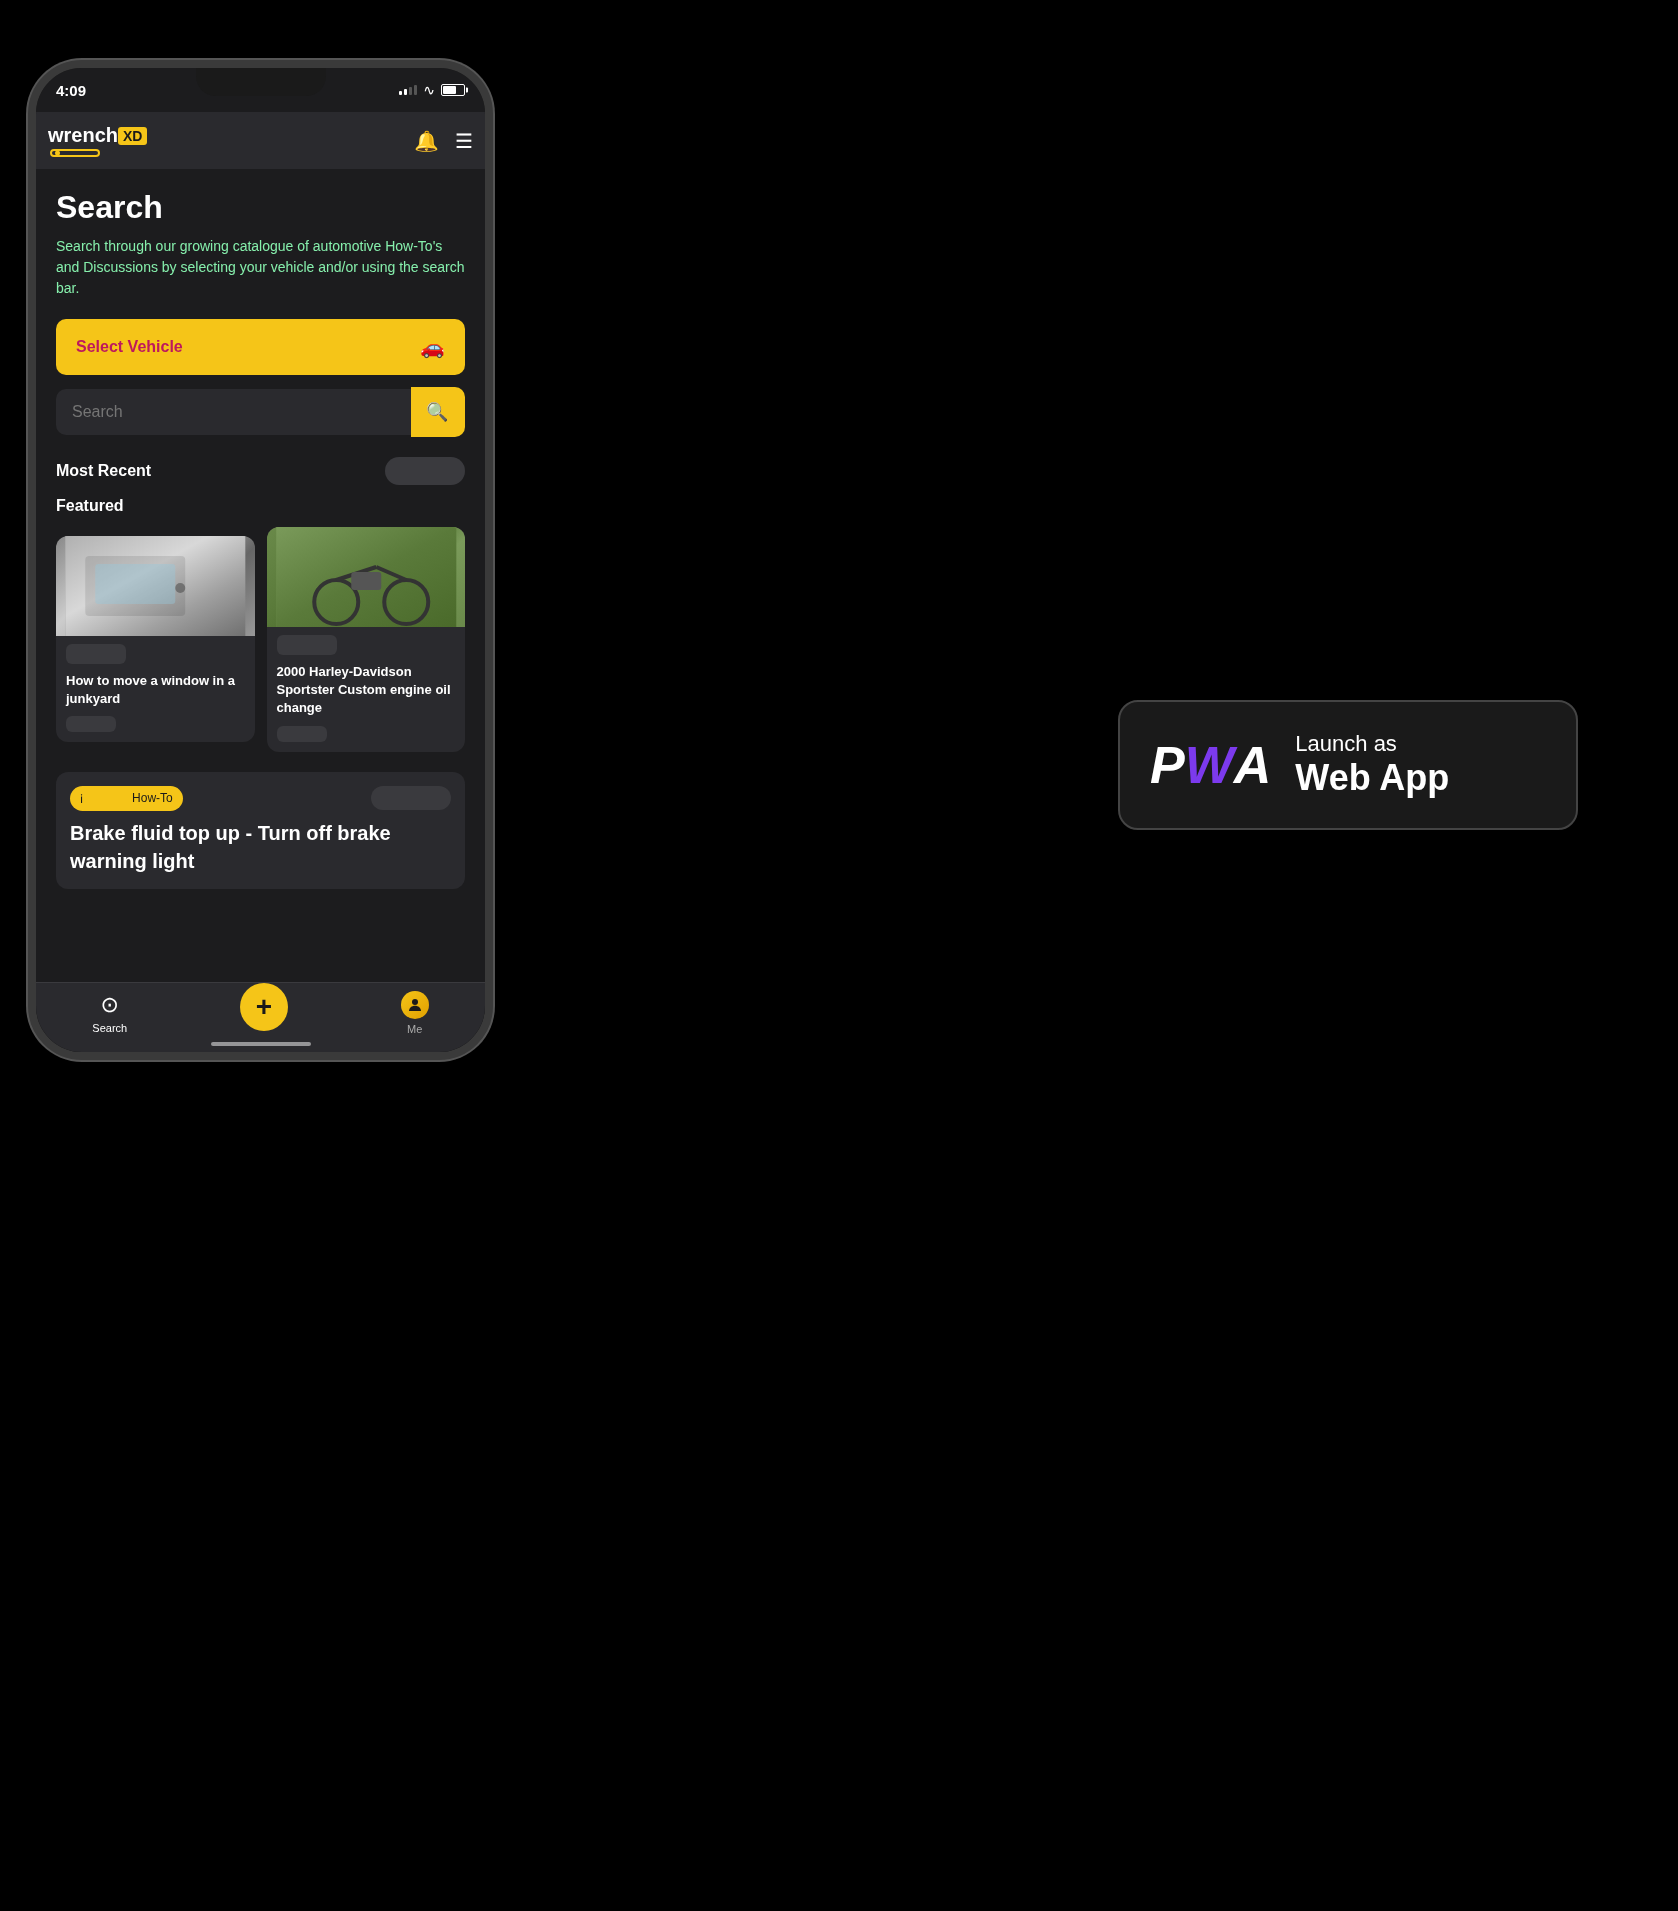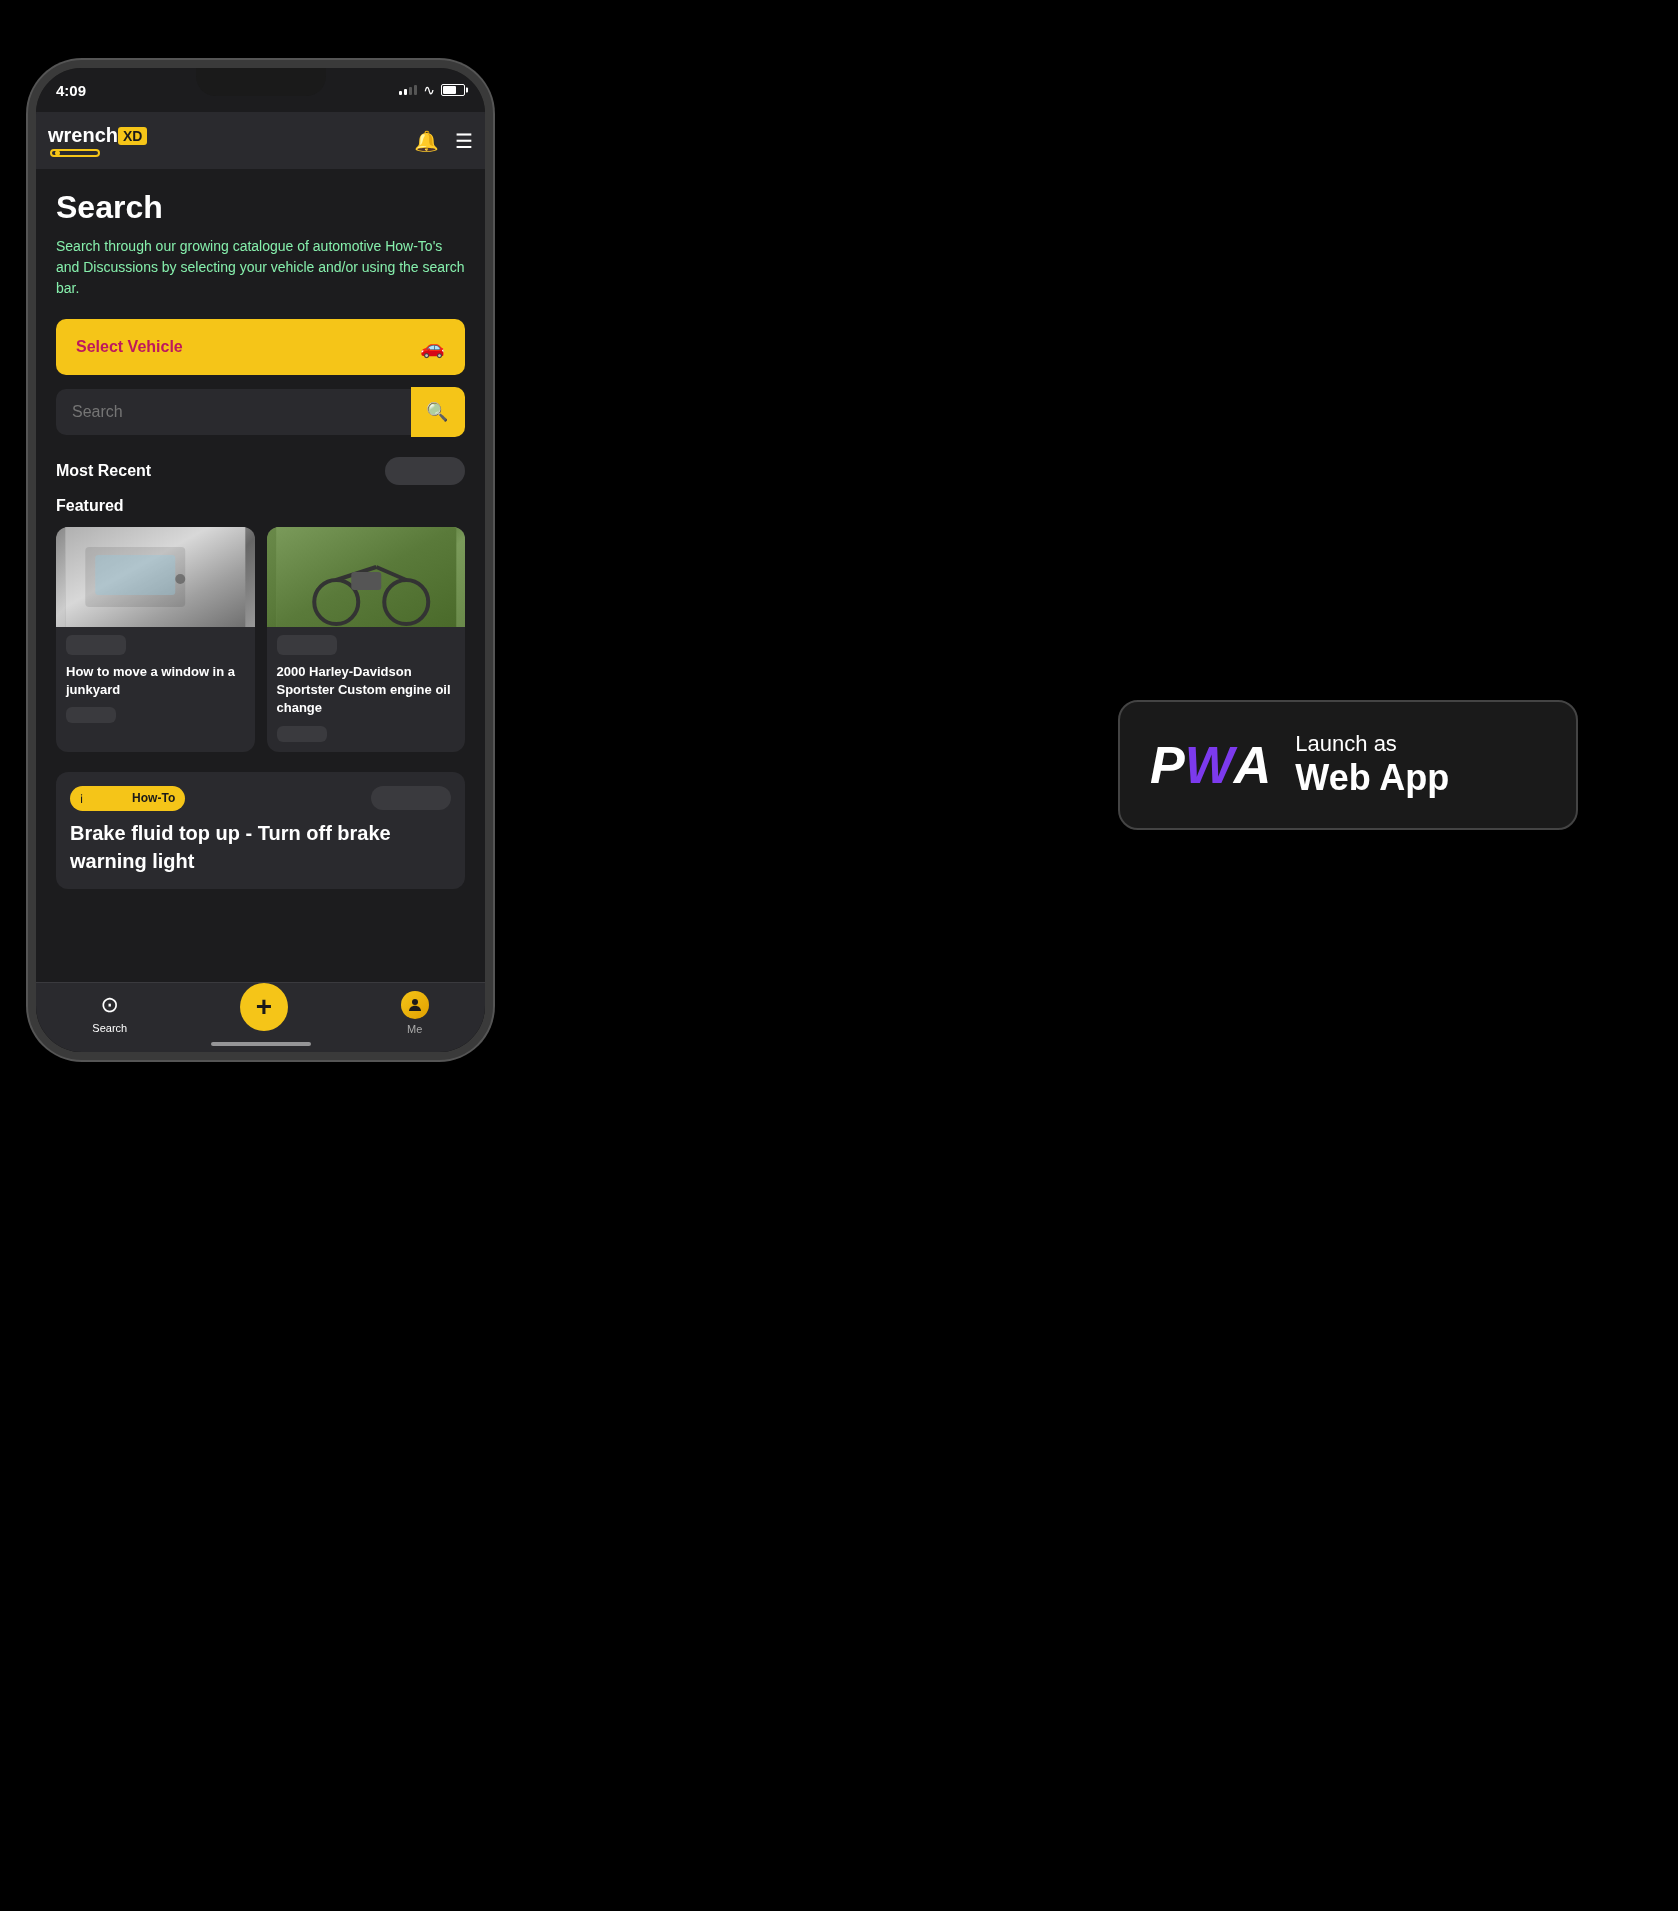--- a/index.html
+++ b/index.html
@@ -231,20 +231,21 @@
       width: 80px;
       height: 28px;
     }
 
     
     .cards-row {
       display: flex;
       gap: 12px;
       margin-bottom: 20px;
       overflow: hidden;
+      align-items: center;
     }
     .card {
       flex: 0 0 calc(50% - 6px);
       background: #2a2a2e;
       border-radius: 12px;
       overflow: hidden;
     }
     .card-image-placeholder {
       width: 100%;
       height: 100px;
@@ -307,21 +308,21 @@
       background: #f5c518;
       border-radius: 20px;
       padding: 4px 10px;
     }
     .list-item-badge-icon {
       font-size: 12px;
       color: #1a1a1a;
     }
     .list-item-badge-text {
       font-size: 12px;
-      font-weight: 700;
+      font-weight: 400;
       color: #1a1a1a;
       padding-left: 43px;
     }
     .list-item-pill {
       background: #3a3a3e;
       border-radius: 20px;
       width: 80px;
       height: 24px;
     }
     .list-item-title {

